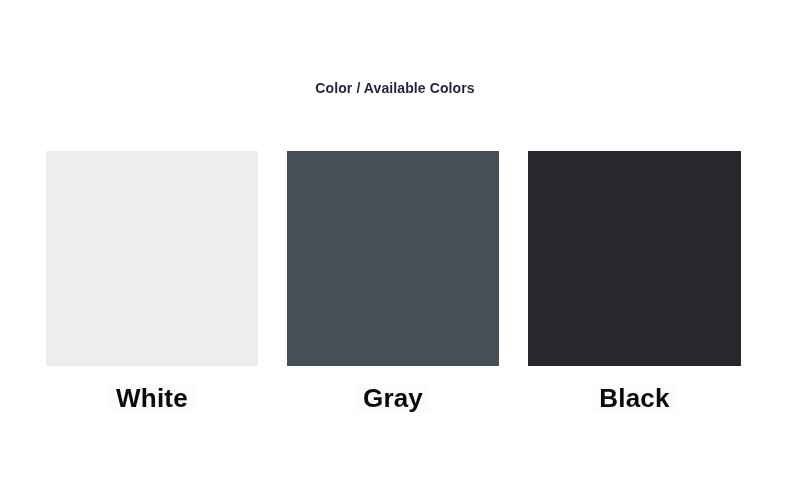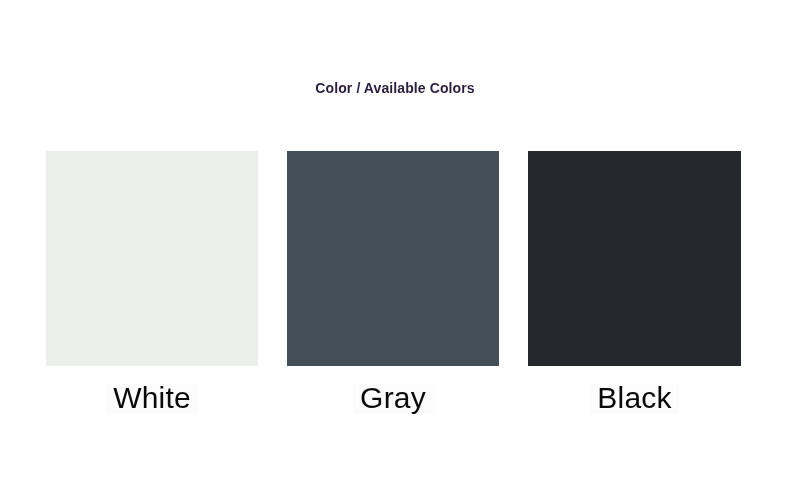--- a/index.html
+++ b/index.html
@@ -78,22 +78,22 @@
     justify-content: center;
   }
 
   .swatch-label-bg {
     display: inline-block;
     background: #fcfcfd;
     padding: 1px 7px 2px 7px;
   }
 
   .swatch-label {
-    font-size: 30px;
-    font-weight: normal;
+    font-size: 26px;
+    font-weight: bold;
     color: #0a0a0a;
     line-height: 26px;
     letter-spacing: 0.2px;
     white-space: nowrap;
   }
 </style>
 </head>
 <body style="background: rgb(255, 255, 255);">
 
 <div id="attribute-panel">

